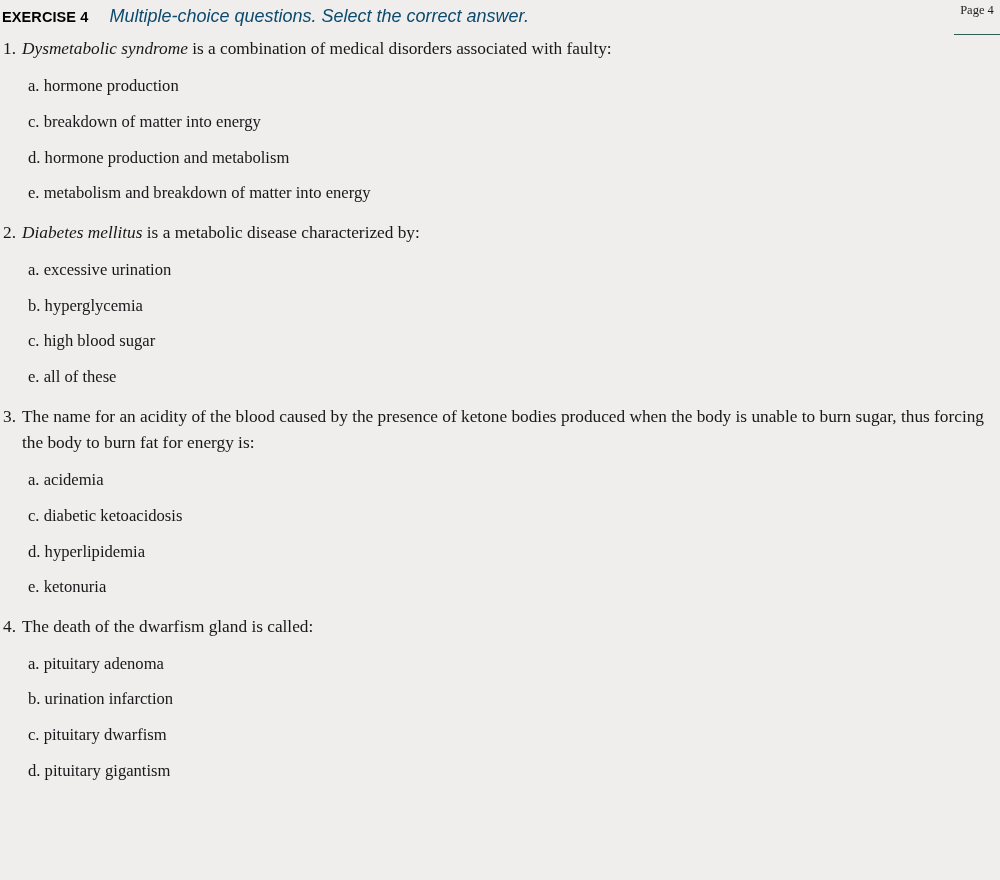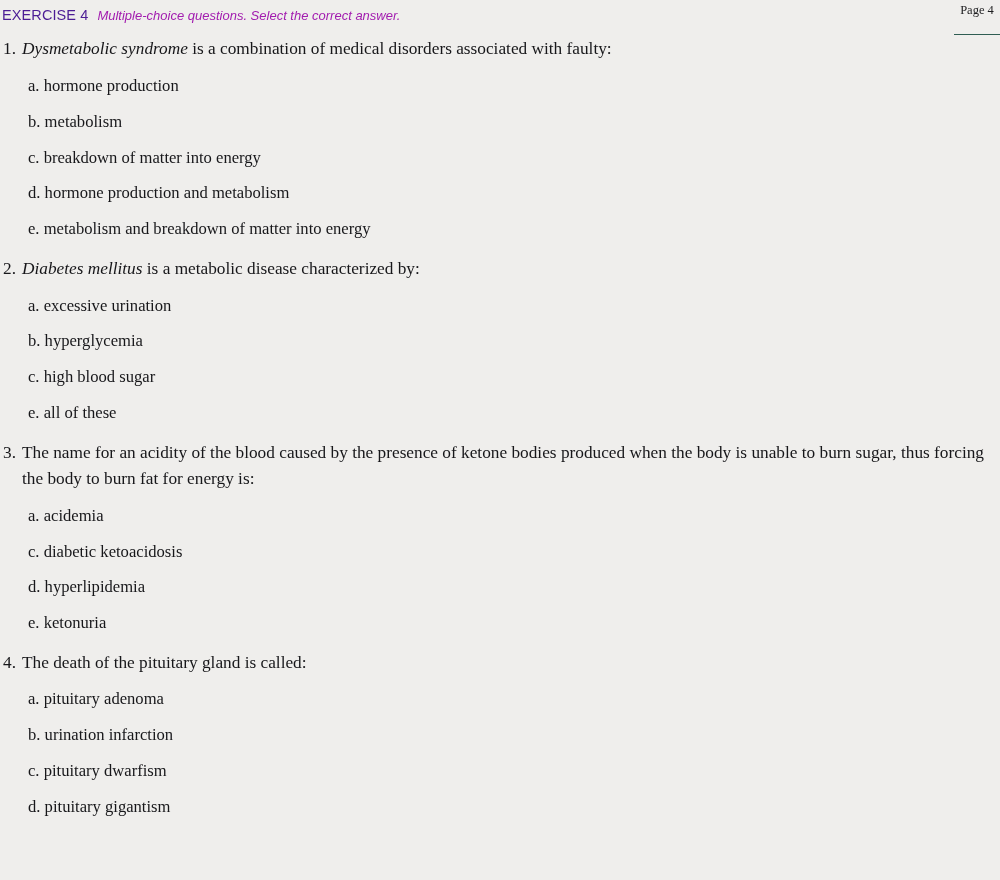--- a/index.html
+++ b/index.html
@@ -27,36 +27,36 @@
   
   .header {
     position: relative;
     height: 30px;
     padding: 6px 0 0 2px;
     box-sizing: border-box;
   }
 
   .ex-label {
     font-family: "Liberation Sans", sans-serif;
-    font-weight: normal;
+    font-weight: bold;
     font-size: 14.5px;
     letter-spacing: 0.1px;
-    color: #4c1d95;
+    color: #000000;
     display: inline-block;
     vertical-align: baseline;
   }
 
   .ex-desc {
     font-family: "Liberation Sans", sans-serif;
     font-style: italic;
-    font-size: 13px;
-    color: #a21caf;
+    font-size: 18px;
+    color: #0c4a6e;
     display: inline-block;
     vertical-align: baseline;
-    margin-left: 9px;
+    margin-left: 21px;
   }
 
   .page-num {
     position: absolute;
     top: 2px;
     right: 0px;
     font-family: "Liberation Serif", serif;
     font-size: 12.5px;
     color: #1d1d1f;
     padding: 1px 3px 16px 3px;
@@ -134,21 +134,20 @@
   </div>
 
   <div class="questions">
       <div class="q-block">
         <div class="q-line">
           <span class="q-num">1.</span>
           <span class="q-text"><i>Dysmetabolic syndrome</i><span> is a combination of medical disorders associated with faulty:</span></span>
         </div>
         <ul class="options">
           <li class="opt"><span class="opt-letter">a.</span> <span class="opt-text">hormone production</span></li>
-          <li class="opt"><span class="opt-letter">b.</span> <span class="opt-text">metabolism</span></li>
           <li class="opt"><span class="opt-letter">c.</span> <span class="opt-text">breakdown of matter into energy</span></li>
           <li class="opt"><span class="opt-letter">d.</span> <span class="opt-text">hormone production and metabolism</span></li>
           <li class="opt"><span class="opt-letter">e.</span> <span class="opt-text">metabolism and breakdown of matter into energy</span></li>
         </ul>
       </div>
       <div class="q-block">
         <div class="q-line">
           <span class="q-num">2.</span>
           <span class="q-text"><i>Diabetes mellitus</i><span> is a metabolic disease characterized by:</span></span>
         </div>
@@ -167,21 +166,21 @@
         <ul class="options">
           <li class="opt"><span class="opt-letter">a.</span> <span class="opt-text">acidemia</span></li>
           <li class="opt"><span class="opt-letter">c.</span> <span class="opt-text">diabetic ketoacidosis</span></li>
           <li class="opt"><span class="opt-letter">d.</span> <span class="opt-text">hyperlipidemia</span></li>
           <li class="opt"><span class="opt-letter">e.</span> <span class="opt-text">ketonuria</span></li>
         </ul>
       </div>
       <div class="q-block">
         <div class="q-line">
           <span class="q-num">4.</span>
-          <span class="q-text"><span>The death of the pituitary gland is called:</span></span>
+          <span class="q-text"><span>The death of the dwarfism gland is called:</span></span>
         </div>
         <ul class="options">
           <li class="opt"><span class="opt-letter">a.</span> <span class="opt-text">pituitary adenoma</span></li>
           <li class="opt"><span class="opt-letter">b.</span> <span class="opt-text">urination infarction</span></li>
           <li class="opt"><span class="opt-letter">c.</span> <span class="opt-text">pituitary dwarfism</span></li>
           <li class="opt"><span class="opt-letter">d.</span> <span class="opt-text">pituitary gigantism</span></li>
         </ul>
       </div>
     </div>
 

